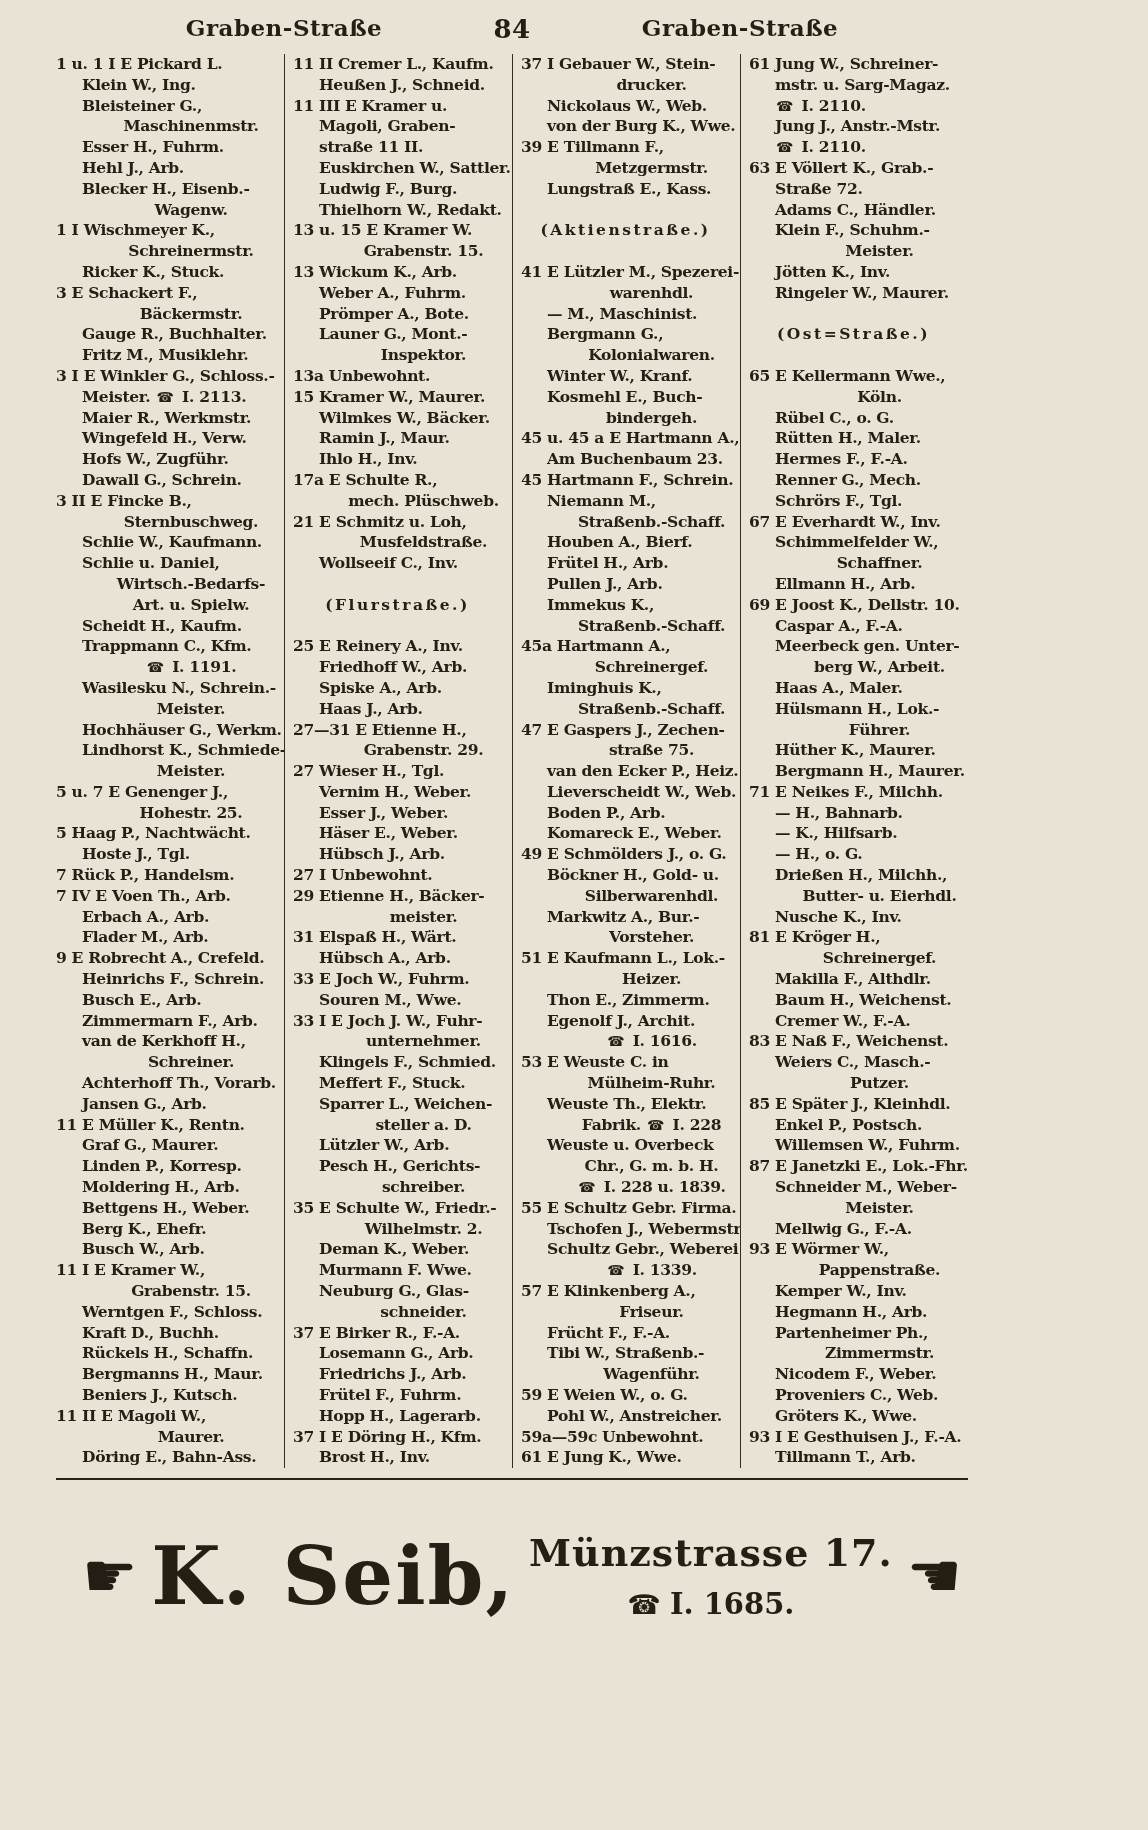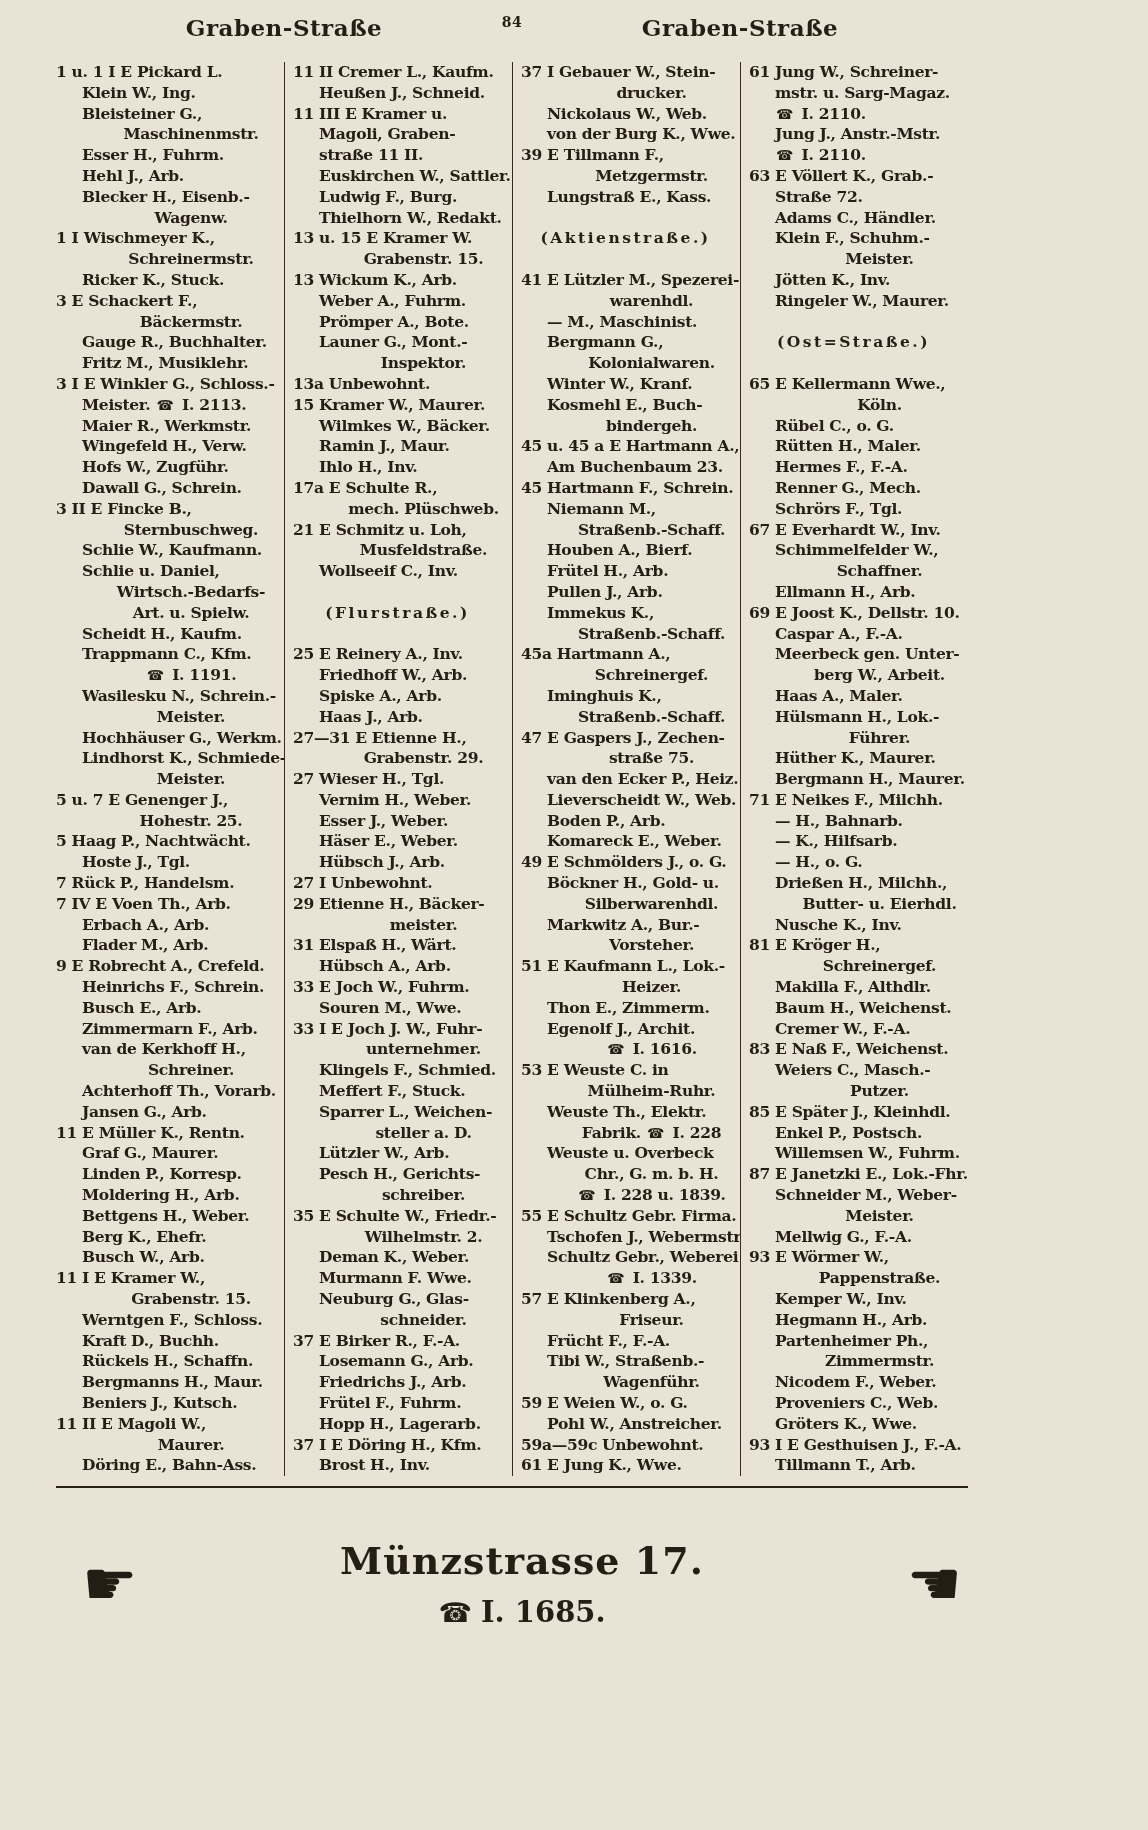--- a/index.html
+++ b/index.html
@@ -22,27 +22,27 @@
     position:relative;
     width:912px;height:38px;
   }
   .pagehead span{
     position:absolute;top:2px;
     transform:translateX(-50%);
     font-size:23px;white-space:nowrap;
     letter-spacing:0.5px;
   }
   .pagehead .lt{left:25%;}
-  .pagehead .pn{left:50%;font-size:14px;}
+  .pagehead .pn{left:50%;font-size:26px;}
   .pagehead .rt{left:75%;}
   
   .cols{
     display:flex;
     width:912px;
-    margin-top:12px;
+    margin-top:4px;
   }
   .column{
     width:228px;
     box-sizing:border-box;
     padding-left:8px;
     overflow:hidden;
   }
   .column:first-child{padding-left:0;}
   .column + .column{border-left:1.6px solid #352c1f;}
   .line{
@@ -390,20 +390,21 @@
         <div class="line i1">Nicodem F., Weber.</div>
         <div class="line i1">Proveniers C., Web.</div>
         <div class="line i1">Gröters K., Wwe.</div>
         <div class="line i0">93 I E Gesthuisen J., F.-A.</div>
         <div class="line i1">Tillmann T., Arb.</div>
       </div>
     </div>
 
   <div class="ad">
     <span class="hand">☛</span>
+    <span class="ad-name">K. Seib,</span>
     <div class="ad-right">
       <div class="ad-address">Münzstrasse 17.</div>
       <div class="ad-phone">
         <span class="phone">☎</span>
         <span>I. 1685.</span>
       </div>
     </div>
     <span class="hand">☚</span>
   </div>
 

